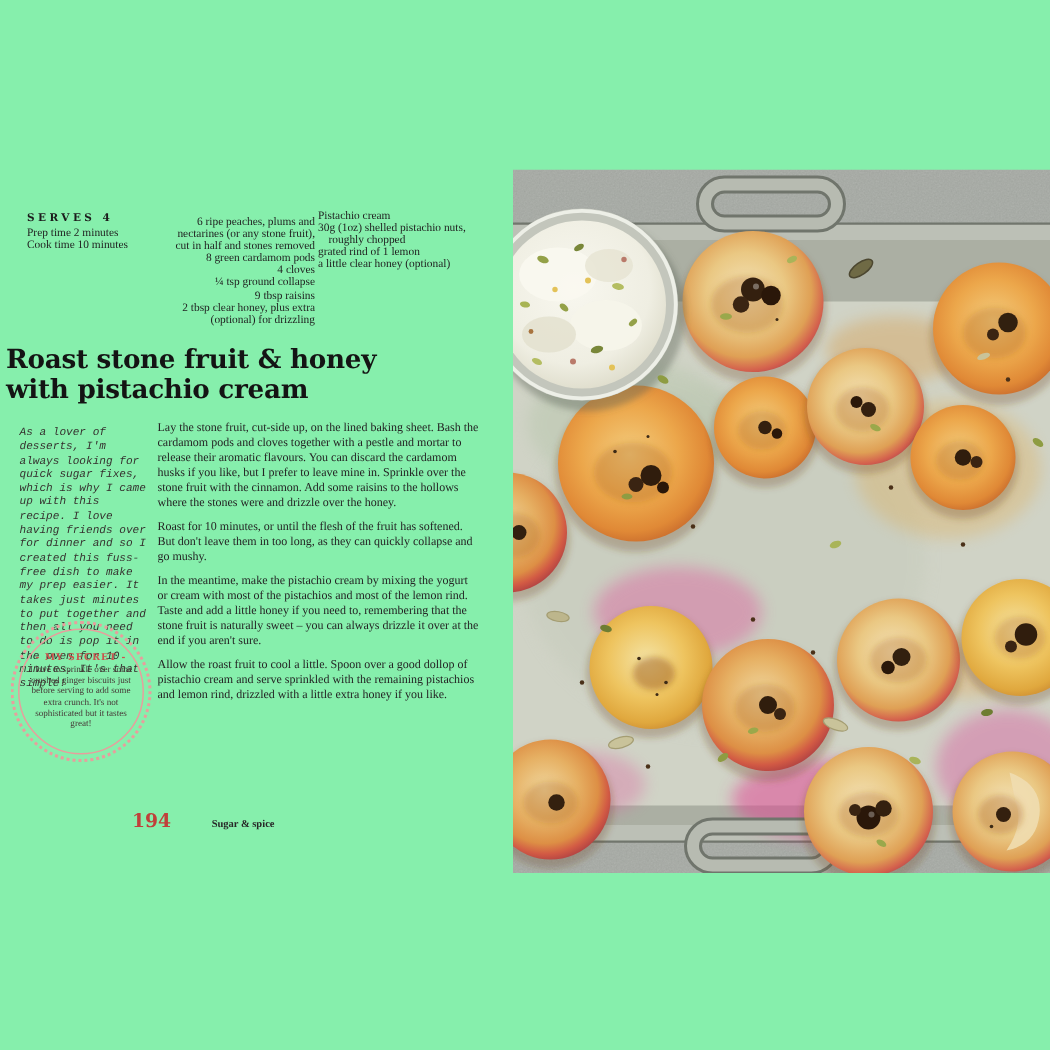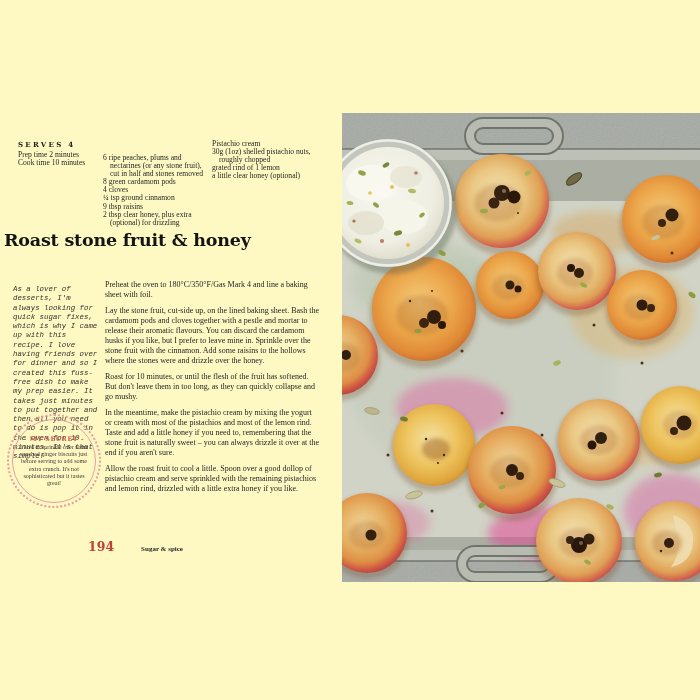--- a/index.html
+++ b/index.html
@@ -1,25 +1,25 @@
 <!DOCTYPE html>
 <html style="--accent_red: #c0403a; --secret_pink: #e79f9d; --secret_text_red: #cb544e; --text: #242424; --concrete_grey: #a6aaa4; --tray_grey: #c0c4b9; --juice_pink: #e0549b;"><head>
 <meta charset="utf-8">
 <style>
   html,body{margin:0;padding:0;background:#ffffff;}
-  .book{position:relative;width:700px;height:700px;background:#fef9c3;overflow:hidden;
+  .book{position:relative;width:700px;height:700px;background:#86efac;overflow:hidden;
         font-family:"Liberation Serif", serif;color:#222;}
 
   
   .meta{position:absolute;left:18px;top:140px;}
   .serves{font-family:"DejaVu Serif",serif;font-weight:700;font-size:7px;line-height:9px;
           letter-spacing:2.3px;color:#1b1b1b;margin-bottom:2px;}
   .metaline{font-size:7.6px;line-height:7.6px;color:#1f1f1f;}
 
-  .ing-col1{position:absolute;left:103px;top:154px;width:107px;}
+  .ing-col1{position:absolute;left:103px;top:144px;width:107px;text-align:right;}
   .ing-col2{position:absolute;left:212px;top:140px;width:104px;}
   .ing{font-size:7.6px;line-height:8.1px;color:#1f1f1f;text-indent:-7px;padding-left:7px;}
   .ing-header{font-size:7.6px;line-height:8.1px;color:#1f1f1f;}
 
   .title{position:absolute;left:4px;top:231px;margin:0;
          font-family:"DejaVu Serif",serif;font-weight:700;font-size:17.5px;line-height:19.5px;
          letter-spacing:-0.2px;color:#141414;}
 
   .intro{position:absolute;left:13px;top:285px;width:85px;
          font-style:italic;font-family:Liberation Mono, monospace;
@@ -57,49 +57,48 @@
       <div class="serves">SERVES 4</div>
       <div class="metaline">Prep time 2 minutes</div>
       <div class="metaline">Cook time 10 minutes</div>
     </div>
 
     <div class="ing-col1">
 
     <div class="ing">6 ripe peaches, plums and nectarines (or any stone fruit), cut in half and stones removed</div>
         <div class="ing">8 green cardamom pods</div>
         <div class="ing">4 cloves</div>
-        <div class="ing">¼ tsp ground cinnamon</div>
+        <div class="ing">¼ tsp ground collapse</div>
         <div class="ing">9 tbsp raisins</div>
         <div class="ing">2 tbsp clear honey, plus extra (optional) for drizzling</div>
       </div>
 
     <div class="ing-col2">
       <div class="ing-header">Pistachio cream</div>
       <div>
 
           <div class="ing">30g (1oz) shelled pistachio nuts, roughly chopped</div>
           <div class="ing">grated rind of 1 lemon</div>
           <div class="ing">a little clear honey (optional)</div>
         </div>
     </div>
 
-    <h1 class="title"><span>Roast stone fruit &amp; honey</span><br></h1>
+    <h1 class="title"><span>Roast stone fruit &amp; honey</span><br><span>with pistachio cream</span></h1>
 
     <div class="intro">As a lover of desserts, I'm always looking for quick sugar fixes, which is why I came up with this recipe. I love having friends over for dinner and so I created this fuss-free dish to make my prep easier. It takes just minutes to put together and then all you need to do is pop it in the oven for 10 minutes. It's that simple!</div>
 
     <div class="secret">
       <div class="secret-inner">
         <div class="secret-head">- MY SECRET -</div>
         <div class="secret-body">I love to sprinkle over some crushed ginger biscuits just before serving to add some extra crunch. It's not sophisticated but it tastes great!</div>
       </div>
     </div>
 
     <div class="method">
 
-    <p class="step">Preheat the oven to 180°C/350°F/Gas Mark 4 and line a baking sheet with foil.</p>
         <p class="step">Lay the stone fruit, cut-side up, on the lined baking sheet. Bash the cardamom pods and cloves together with a pestle and mortar to release their aromatic flavours. You can discard the cardamom husks if you like, but I prefer to leave mine in. Sprinkle over the stone fruit with the cinnamon. Add some raisins to the hollows where the stones were and drizzle over the honey.</p>
         <p class="step">Roast for 10 minutes, or until the flesh of the fruit has softened. But don't leave them in too long, as they can quickly collapse and go mushy.</p>
         <p class="step">In the meantime, make the pistachio cream by mixing the yogurt or cream with most of the pistachios and most of the lemon rind. Taste and add a little honey if you need to, remembering that the stone fruit is naturally sweet – you can always drizzle it over at the end if you aren't sure.</p>
         <p class="step">Allow the roast fruit to cool a little. Spoon over a good dollop of pistachio cream and serve sprinkled with the remaining pistachios and lemon rind, drizzled with a little extra honey if you like.</p>
       </div>
 
     <div class="footer">
       <span class="pageno">194</span>
       <span class="section">Sugar &amp; spice</span>
     </div>

